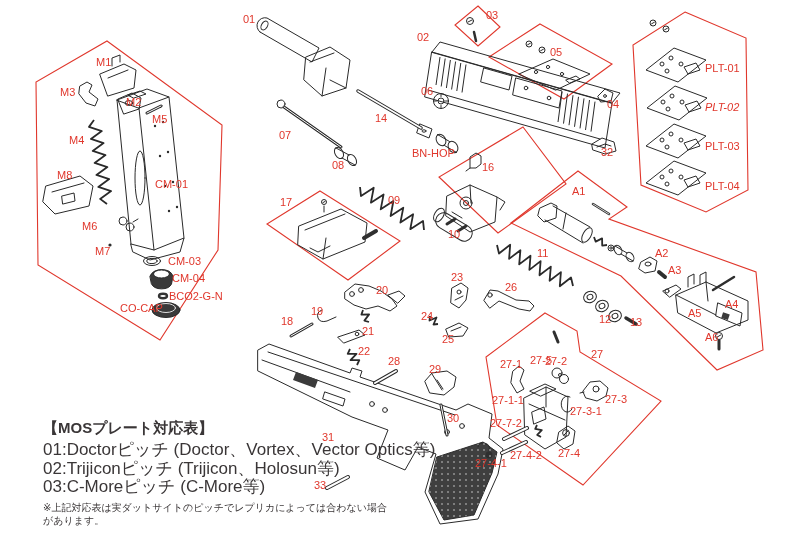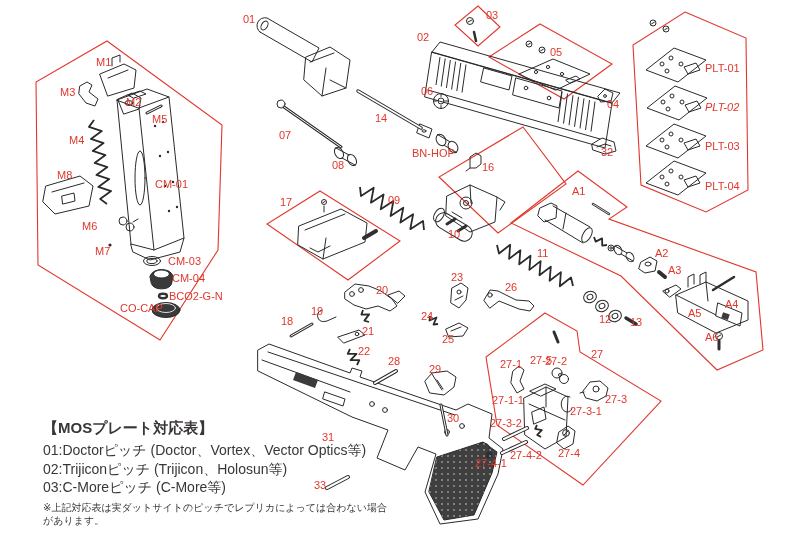--- a/index.html
+++ b/index.html
@@ -3,21 +3,21 @@
 <meta charset="utf-8">
 <style>
   html,body{margin:0;padding:0;background:#fff;}
   #stage{position:relative;width:800px;height:533px;background:#fff;overflow:hidden;
          font-family:"Liberation Sans","DejaVu Sans",sans-serif;}
   #art{position:absolute;left:0;top:0;}
   #labels{position:absolute;left:0;top:0;width:800px;height:533px;pointer-events:none;}
   .lbl{position:absolute;color:#e0372c;font-size:11px;font-weight:500;white-space:nowrap;line-height:11px;}
   #legend{position:absolute;left:43px;top:419px;width:350px;color:#3a3637;}
   #legend .title{font-size:15px;font-weight:bold;margin-bottom:3px;}
-  .leg-item{font-size:14px;line-height:18.5px;white-space:nowrap;}
+  .leg-item{font-size:17px;line-height:18.5px;white-space:nowrap;}
   #legend .notes{margin-top:4px;font-size:10px;line-height:13.5px;}
 </style>
 </head>
 <body>
 
 <div id="stage">
 
   <svg id="art" width="800" height="533" viewBox="0 0 800 533">
 
     <g fill="none" stroke="#e0372c" stroke-width="1.1" stroke-linejoin="miter">
@@ -580,21 +580,21 @@
       <span class="lbl" style="left: 358px; top: 346px;">22</span>
       <span class="lbl" style="left: 591px; top: 349px; text-align: center;">27</span>
       <span class="lbl" style="left: 388px; top: 356px;">28</span>
       <span class="lbl" style="left: 545px; top: 356px;">27-2</span>
       <span class="lbl" style="left: 500px; top: 359px;">27-1</span>
       <span class="lbl" style="left: 429px; top: 364px;">29</span>
       <span class="lbl" style="left: 605px; top: 394px;">27-3</span>
       <span class="lbl" style="left: 492px; top: 395px;">27-1-1</span>
       <span class="lbl" style="left: 570px; top: 406px;">27-3-1</span>
       <span class="lbl" style="left: 447px; top: 413px;">30</span>
-      <span class="lbl" style="left: 490px; top: 418px;">27-3-2</span>
+      <span class="lbl" style="left: 490px; top: 418px;">27-7-2</span>
       <span class="lbl" style="left: 322px; top: 432px;">31</span>
       <span class="lbl" style="left: 558px; top: 448px;">27-4</span>
       <span class="lbl" style="left: 510px; top: 450px;">27-4-2</span>
       <span class="lbl" style="left: 475px; top: 458px;">27-4-1</span>
       <span class="lbl" style="left: 314px; top: 480px;">33</span>
     </div>
 
   <div id="legend">
     <div class="title">【MOSプレート対応表】</div>
     <div id="legend-items">

